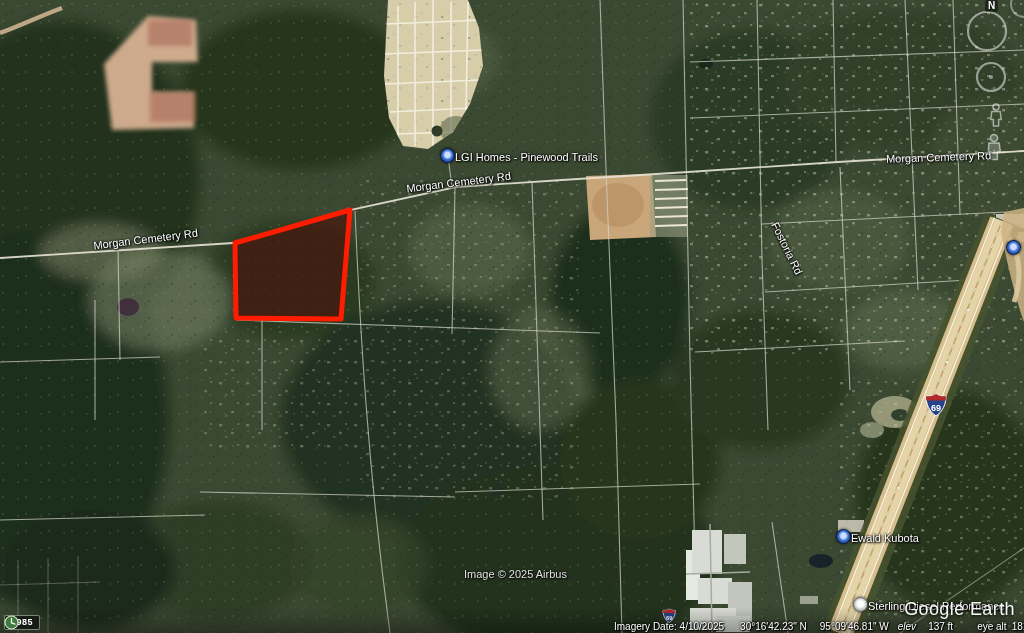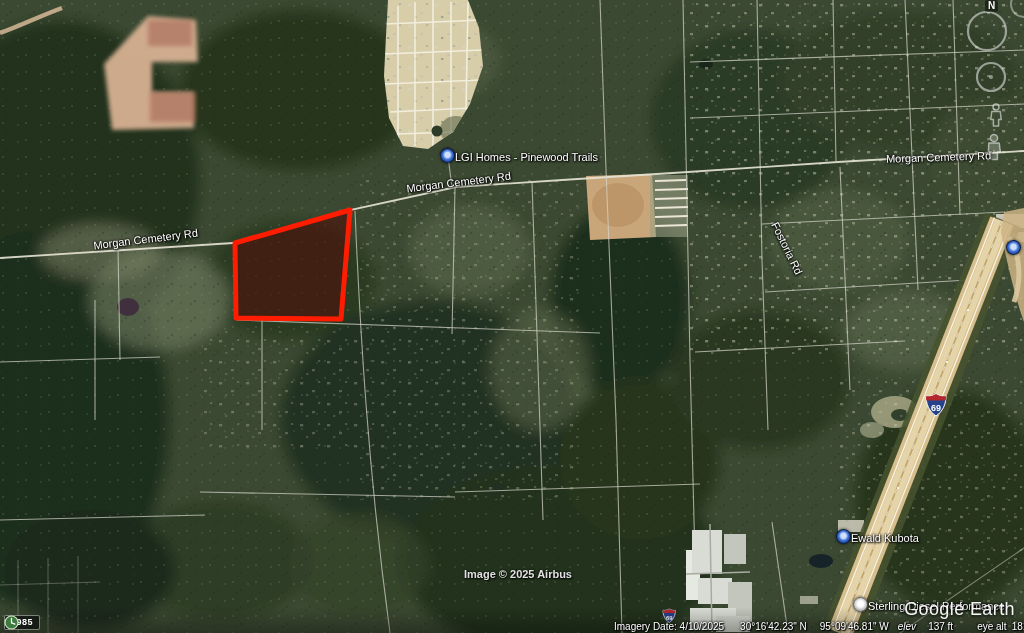--- a/index.html
+++ b/index.html
@@ -11,21 +11,21 @@
   .placemark{position:absolute;display:flex;align-items:flex-end;}
   .pm-icon{width:13px;height:13px;border-radius:50%;flex:0 0 auto;
            background:radial-gradient(circle at 50% 45%,#cfe0ff 0 26%,#3b6fd4 50%,#0d2a66 100%);
            border:1px solid rgba(8,22,58,.9);box-shadow:0 0 3px rgba(0,0,0,.8);}
   .pm-icon.gray{background:radial-gradient(circle at 50% 45%,#ffffff 0 30%,#d2d2d2 55%,#8b8b8b 100%);
            border-color:#5e5e5e;}
   .watermark{position:absolute;right:9px;bottom:13px;color:rgba(255,255,255,.96);
              font-size:18px;letter-spacing:.4px;
              text-shadow:0 1px 3px rgba(0,0,0,.85),0 0 6px rgba(0,0,0,.5);z-index:6;}
   .attribution{position:absolute;left:464px;top:568px;color:rgba(255,255,255,.88);
-             font-size:11px;text-shadow:0 0 2px #000,1px 1px 2px #000;font-weight:bold;}
+             font-size:11px;text-shadow:0 0 2px #000,1px 1px 2px #000;}
   .statusbar{position:absolute;left:614px;bottom:1px;display:flex;align-items:baseline;
              color:#fff;font-size:10px;z-index:6;
              text-shadow:0 0 2px #000,0 0 3px #000,1px 1px 1px #000;}
   .statusbar span{white-space:nowrap;}
   .bottom-fade{position:absolute;left:0;right:0;bottom:0;height:26px;z-index:5;
              background:linear-gradient(rgba(0,0,0,0),rgba(0,0,0,.30));pointer-events:none;}
   .history{position:absolute;left:4px;bottom:3px;display:flex;align-items:center;gap:4px;z-index:6;}
   .year-badge{background:rgba(18,22,18,.82);border:1px solid rgba(205,215,205,.55);
              border-radius:2px;color:#fff;font-size:9px;font-weight:bold;
              padding:1px 6px 2px;letter-spacing:.5px;}

